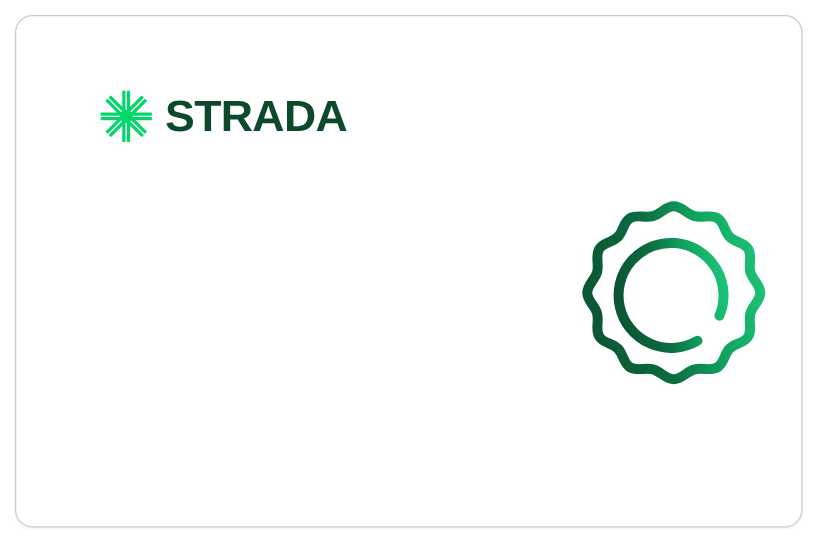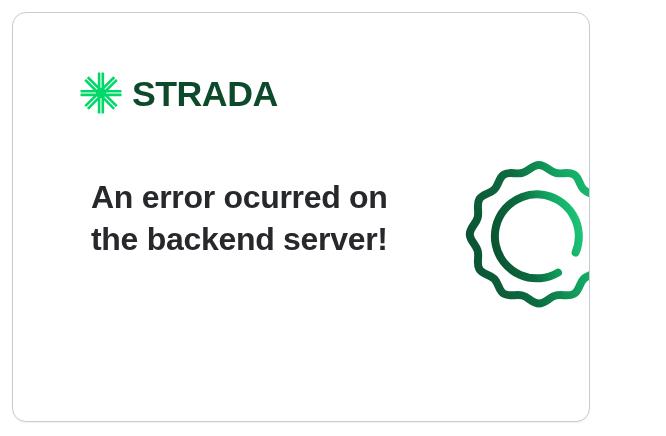--- a/index.html
+++ b/index.html
@@ -20,28 +20,29 @@
     width: 666px;
     height: 436px;
     background: #ffffff;
   }
 
   
   .error-card {
     position: absolute;
     left: 12px;
     top: 12px;
-    width: 578px;
+    width: 630px;
     height: 410px;
     box-sizing: border-box;
     background: #ffffff;
     border: 1px solid #c7ccd4;
     border-radius: 14px;
     box-shadow: 0 1px 2px rgba(16, 24, 40, 0.06);
     overflow: hidden;
+    text-align: right;
   }
 
   
   .brand {
     position: absolute;
     left: 66px;
     top: 56px;
     display: flex;
     align-items: center;
     gap: 9px;
@@ -141,21 +142,20 @@
               <rect x="26" y="18.9" width="16.5" height="2.6" rx="0.4"></rect>
               <rect x="26" y="22.6" width="16.5" height="2.6" rx="0.4"></rect>
             </g>
           </g>
         </svg>
       </span>
 
       <span class="brand-wordmark">STRADA</span>
     </div>
 
-    <h1 class="error-message">An error ocurred on the backend server!</h1>
 
     <div class="gear-illustration">
       <svg viewBox="0 0 164 164" xmlns="http://www.w3.org/2000/svg" aria-hidden="true">
         <defs>
           <linearGradient id="gearGrad" x1="0" y1="0.55" x2="1" y2="0.35">
             <stop offset="0%" stop-color="#0b5533"></stop>
             <stop offset="38%" stop-color="#0c6b40"></stop>
             <stop offset="70%" stop-color="#10a35f"></stop>
             <stop offset="100%" stop-color="#1cc276"></stop>
           </linearGradient>

